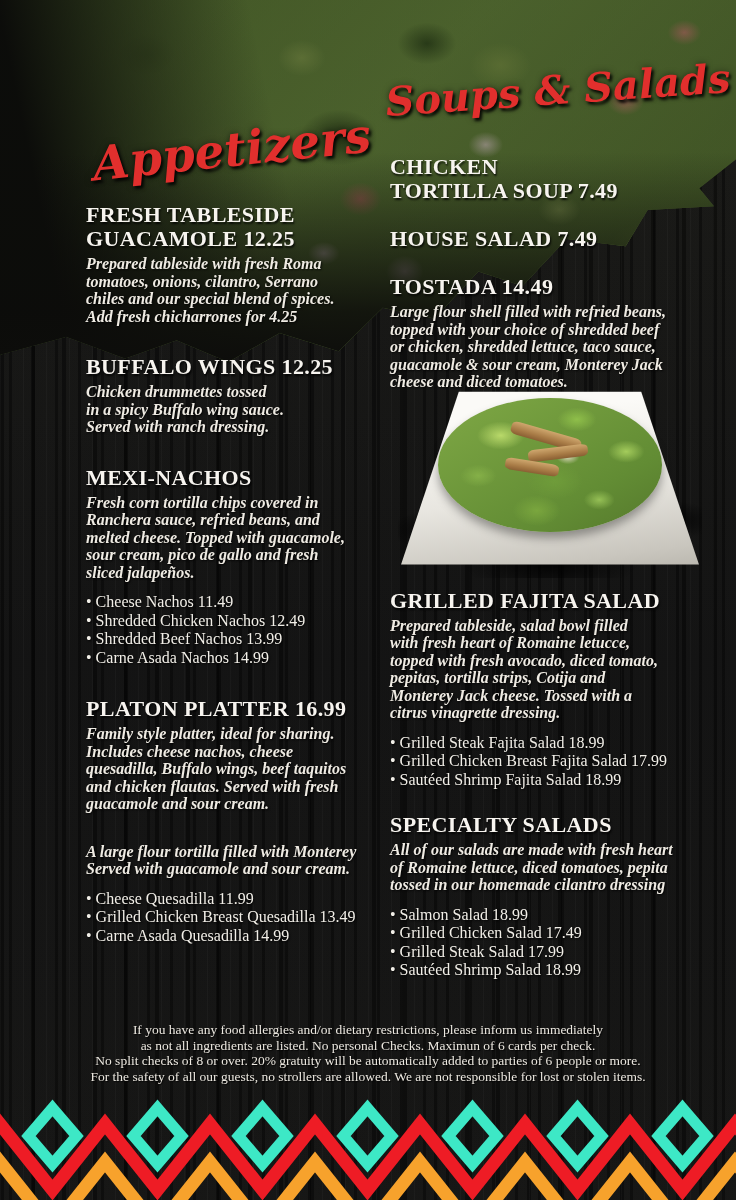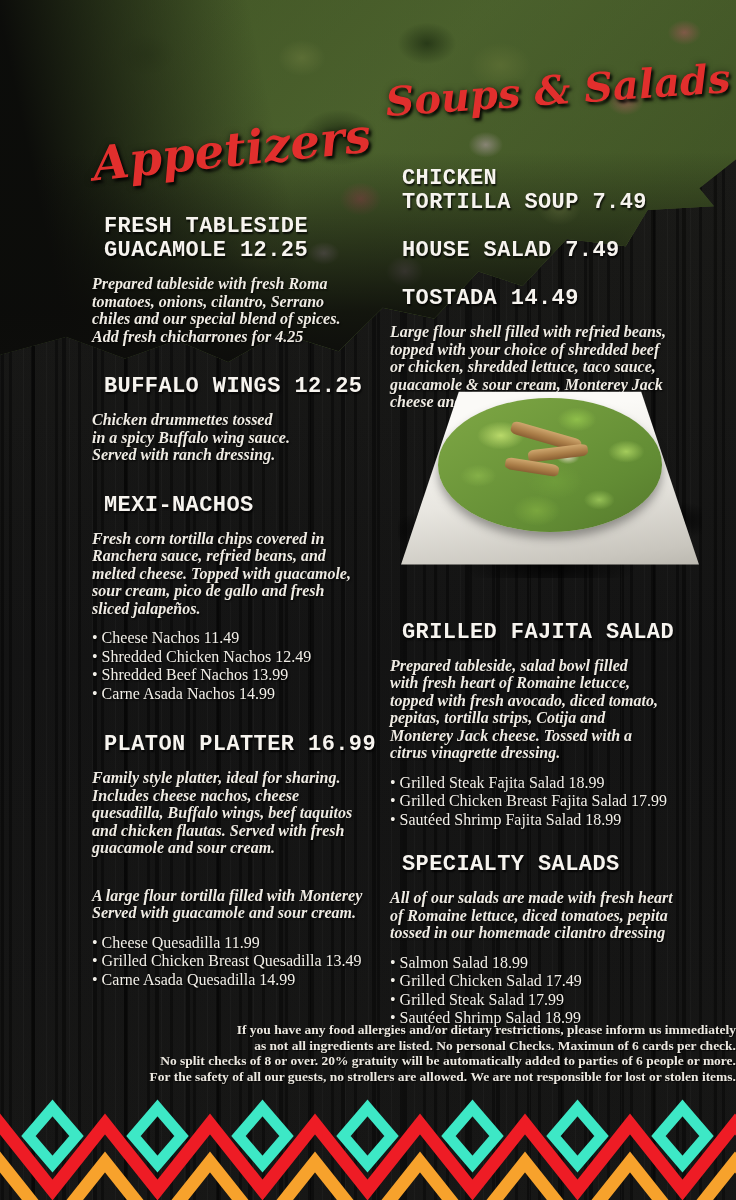--- a/index.html
+++ b/index.html
@@ -49,26 +49,26 @@
     position:absolute;margin:0;
     font-family:"DejaVu Serif",serif;font-style:italic;font-weight:bold;
     color:var(--heading-red);
     text-shadow:2px 3px 3px rgba(0,0,0,0.85), 0 0 6px rgba(0,0,0,0.5);
     white-space:nowrap;
   }
   #appetizers-heading{left:92px;top:122px;font-size:47px;transform:rotate(-6deg);}
   #soups-heading{left:385px;top:66px;font-size:40px;transform:rotate(-4deg);}
   
   .menu-col{position:absolute;color:var(--text-white);}
-  #col-left{left:92px;top:203px;width:298px;}
+  #col-left{left:86px;top:203px;width:298px;}
   #col-right{left:390px;top:155px;width:330px;}
   .menu-item{margin:0 0 30px 0;}
   #col-right .menu-item{margin-bottom:24px;}
   .item-title{
-    margin:12px;font-family:Liberation Mono, monospace;font-weight:bold;
+    margin:0;font-family:Liberation Serif, serif;font-weight:bold;
     font-size:22px;line-height:24px;letter-spacing:0.4px;color:#f7f4ef;
     text-shadow:1px 2px 2px rgba(0,0,0,0.8);
   }
   .item-title span{display:block;}
   .item-desc{
     margin:4px 0 0 0;font-style:italic;font-weight:bold;
     font-size:16px;line-height:17.5px;color:#efebe3;
     text-shadow:1px 1px 2px rgba(0,0,0,0.8);
   }
   .item-desc span{display:block;}
@@ -108,22 +108,22 @@
   }
   .chicken-strip{
     position:absolute;border-radius:7px/4px;
     background:linear-gradient(180deg,#cfa76e,#a87b46 60%,#8a5f33);
   }
   .chicken-strip.c1{left:32%;top:24%;width:72px;height:13px;transform:rotate(16deg);}
   .chicken-strip.c2{left:40%;top:37%;width:60px;height:12px;transform:rotate(-7deg);}
   .chicken-strip.c3{left:30%;top:47%;width:54px;height:12px;transform:rotate(9deg);}
   
   #footer-note{
-    position:absolute;left:0;right:0;top:1022px;text-align:right;
-    font-family:"Liberation Serif",serif;font-weight:bold;
+    position:absolute;left:0;right:0;top:1022px;text-align:center;
+    font-family:"Liberation Serif",serif;font-weight:normal;
     font-size:13.5px;line-height:15.5px;color:#ece8e0;
     text-shadow:1px 1px 1px rgba(0,0,0,0.8);
   }
   .footer-line{display:block;}
   
   #zigzag-border{position:absolute;left:0;top:1090px;width:736px;height:110px;}
 </style>
 </head>
 <body>
 

